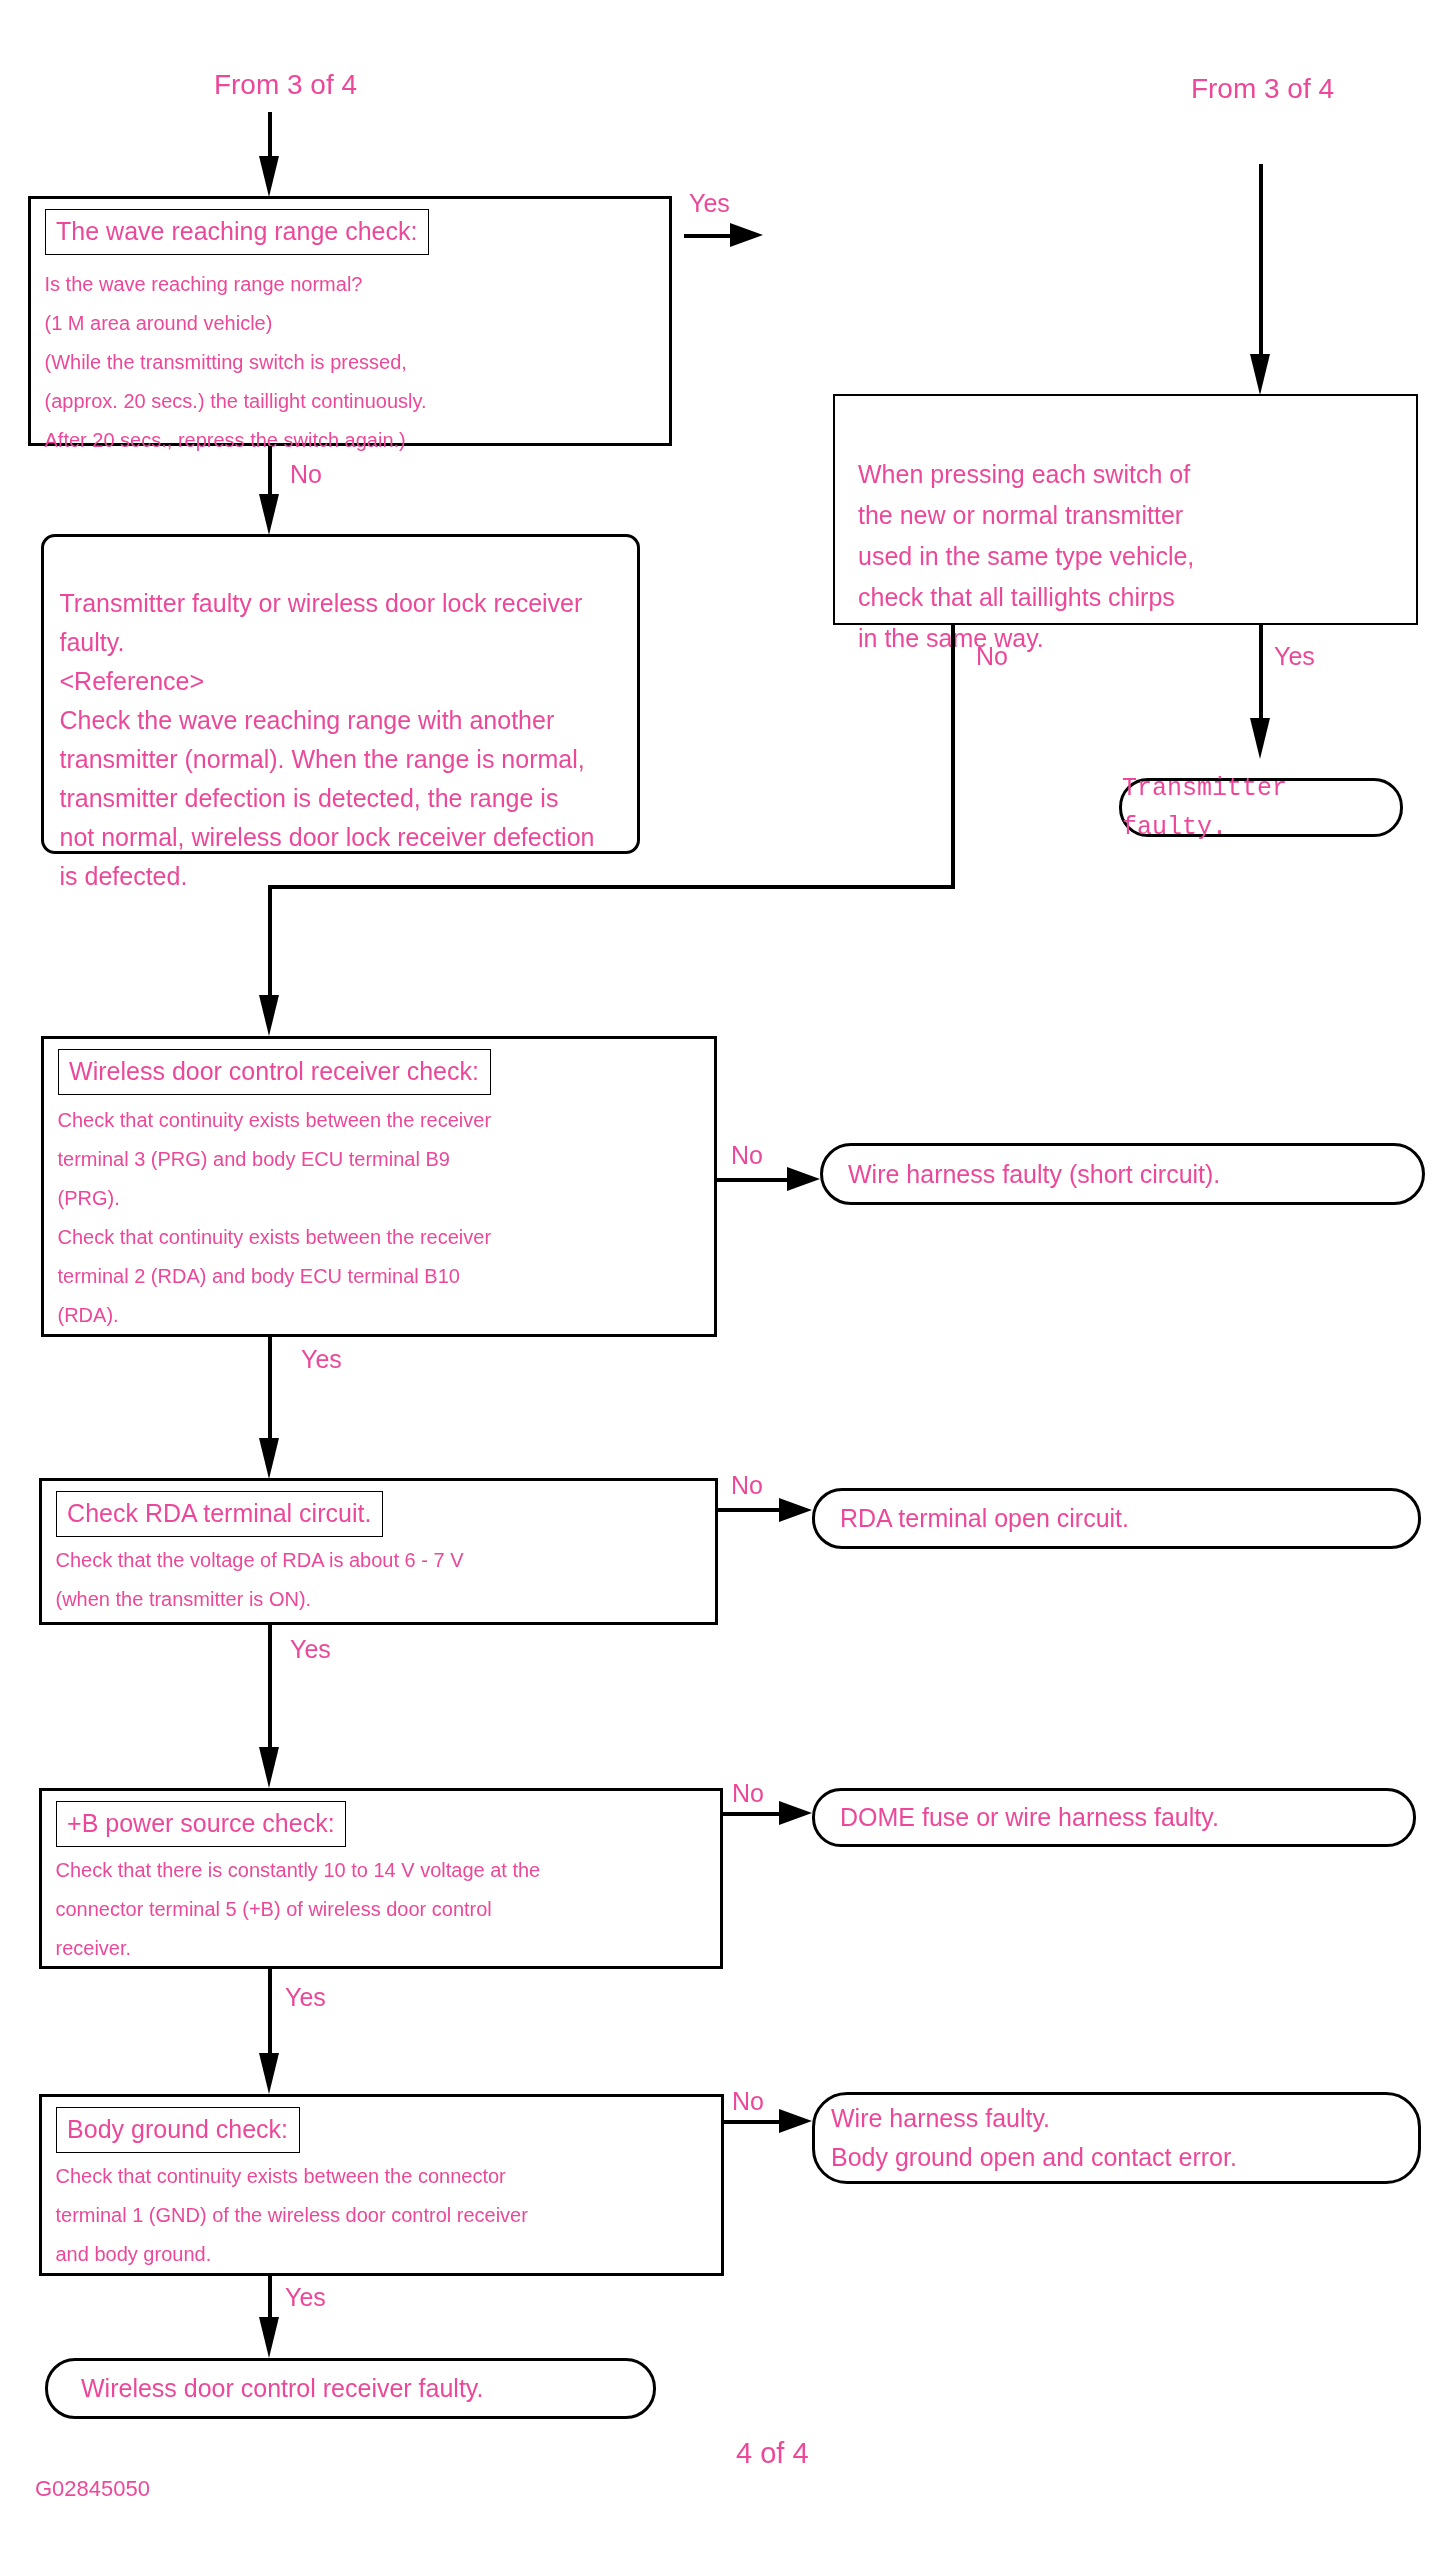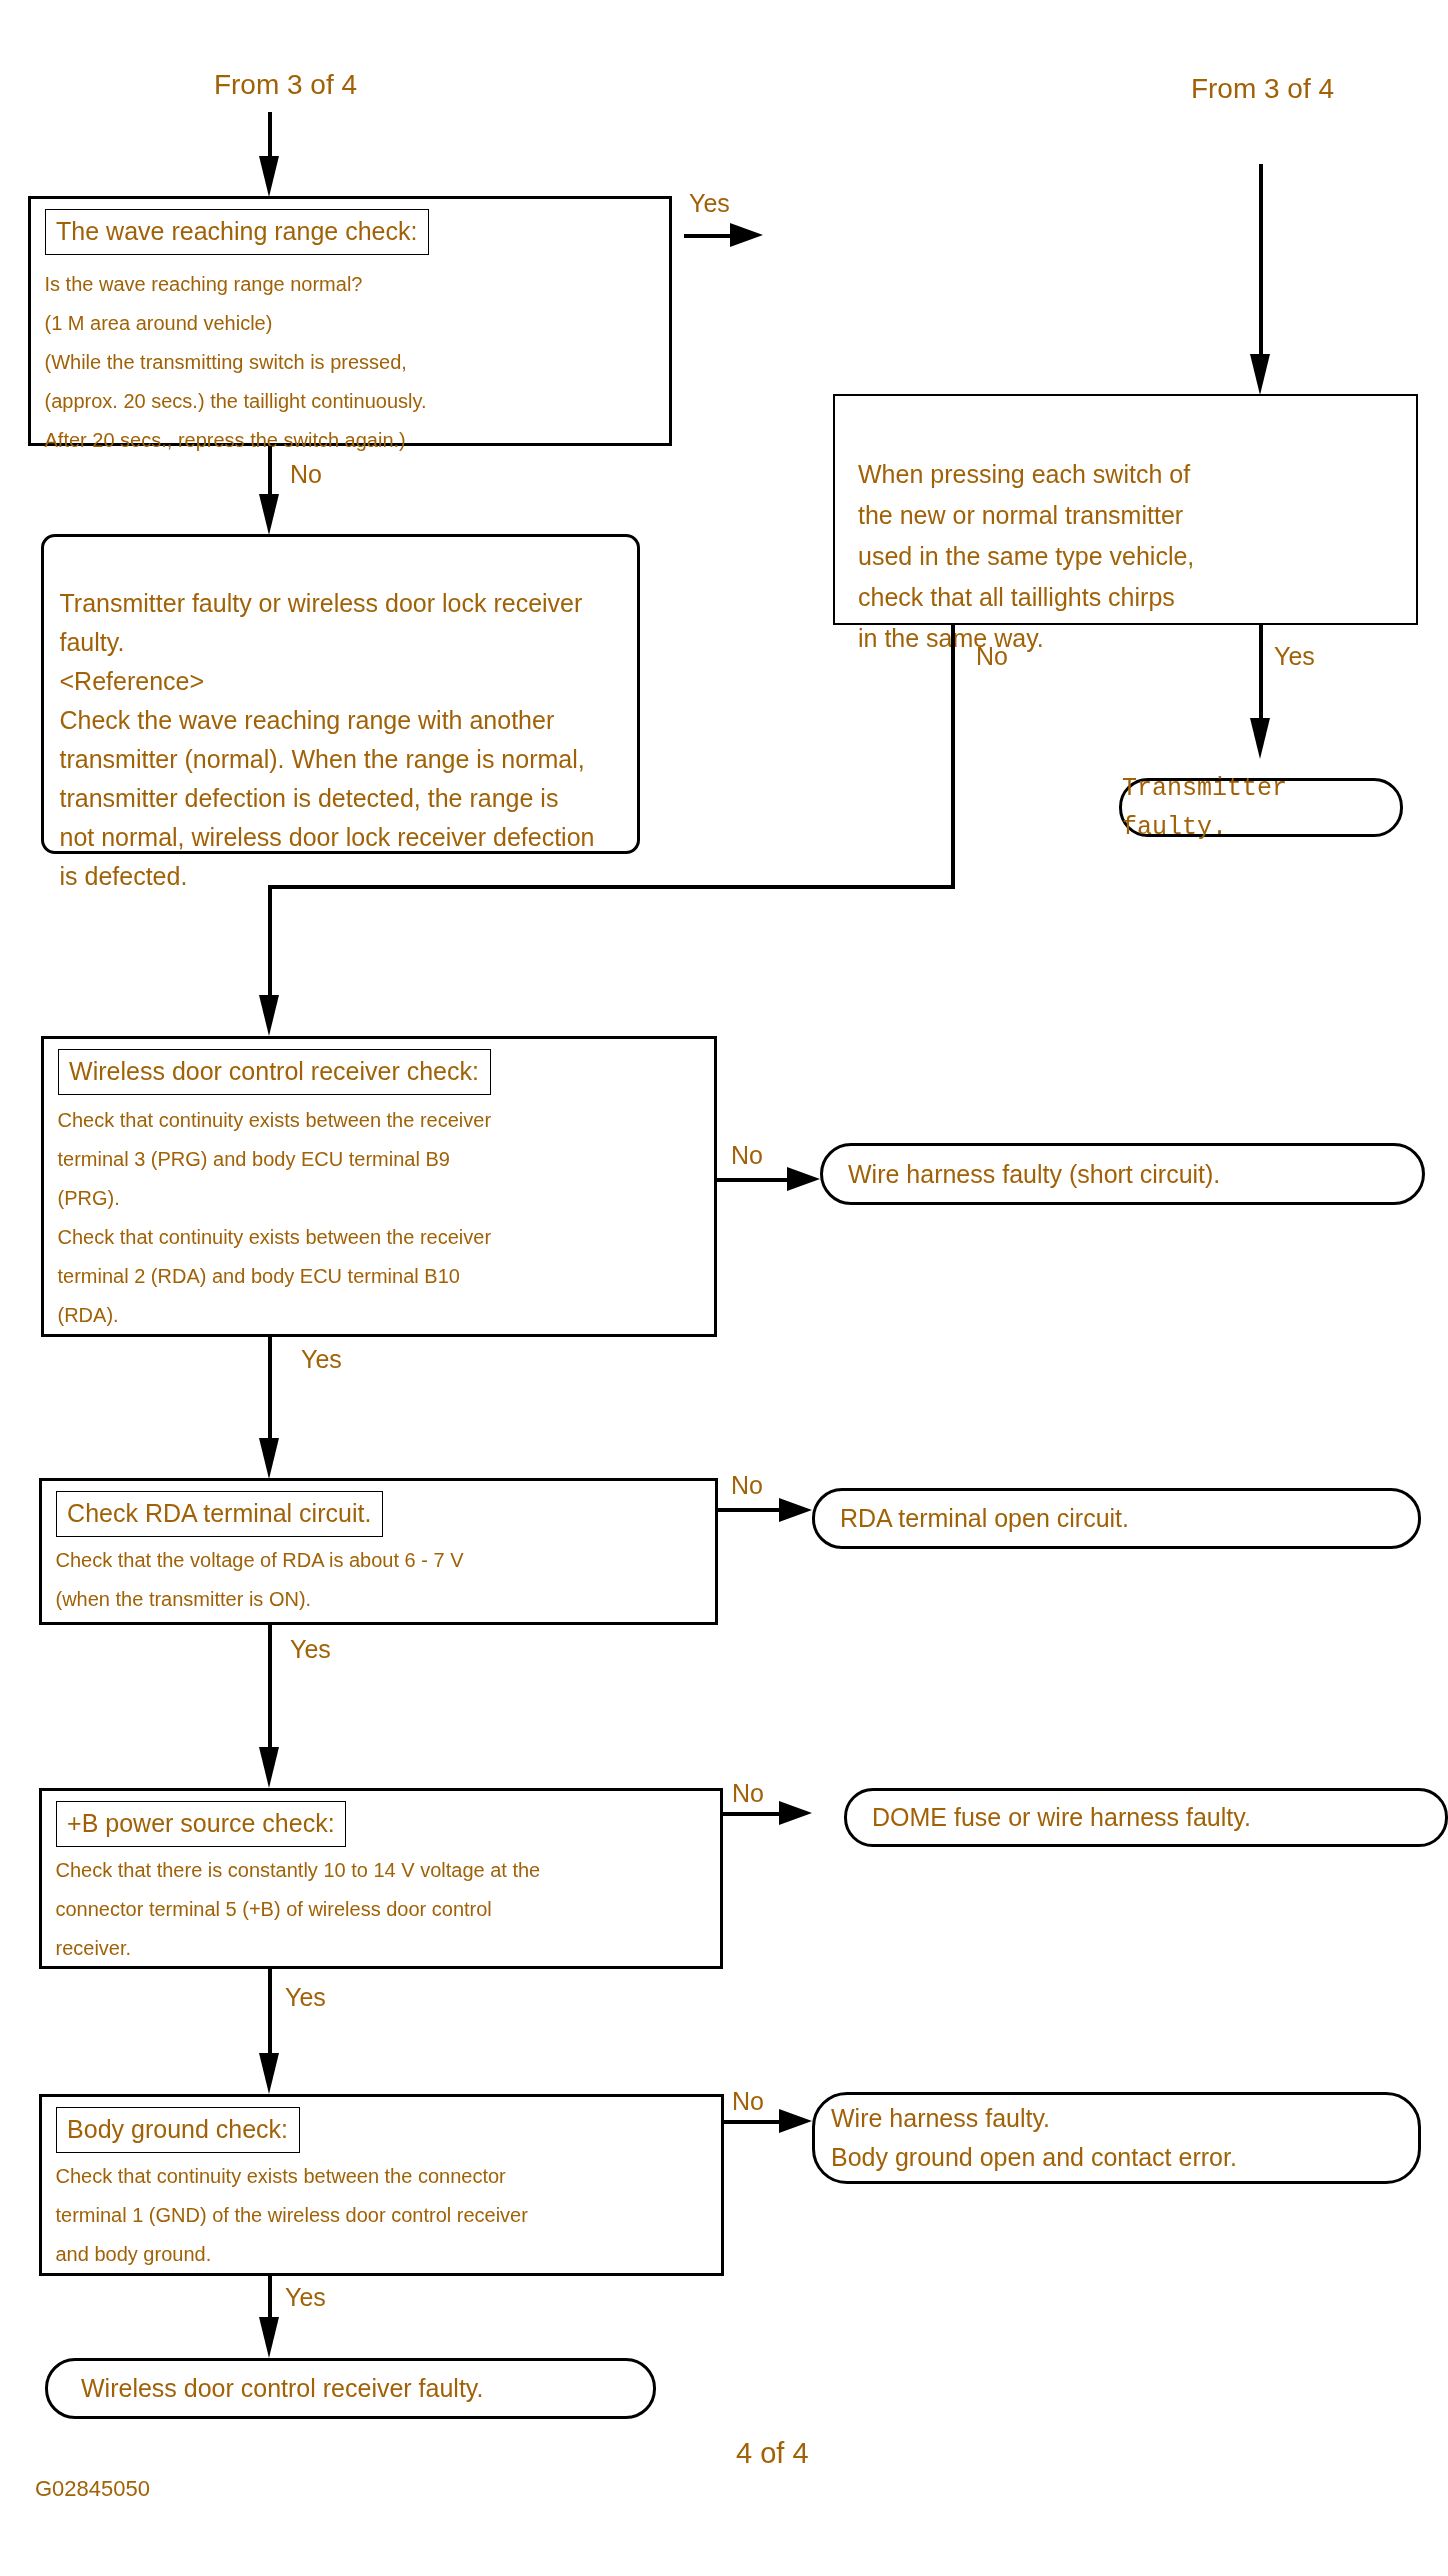--- a/index.html
+++ b/index.html
@@ -1,17 +1,17 @@
 <!DOCTYPE html>
 <html><head>
 <meta charset="utf-8">
 <style>
   html,body{margin:0;padding:0;background:#fff;}
   #canvas{position:relative;width:1448px;height:2576px;background:#fff;
-          font-family:"Liberation Sans", sans-serif;color:#a16207;overflow:hidden;}
+          font-family:"Liberation Sans", sans-serif;color:#ec4899;overflow:hidden;}
   .free-label{position:absolute;font-size:28px;line-height:33px;white-space:nowrap;}
   .branch-label{position:absolute;font-size:25px;line-height:29px;white-space:nowrap;}
   .vline{position:absolute;width:3.9px;background:#000;}
   .hline{position:absolute;height:3.9px;background:#000;}
   .ah-down{position:absolute;width:0;height:0;
            border-left:10.6px solid transparent;border-right:10.6px solid transparent;
            border-top:41px solid #000;}
   .ah-right{position:absolute;width:0;height:0;
             border-top:12.6px solid transparent;border-bottom:12.6px solid transparent;
             border-left:33px solid #000;}
@@ -137,21 +137,21 @@
   <div class="pbox" style="left:39px;top:1788px;width:684px;height:181px;">
     <div class="pbox-title">+B power source check:</div>
     <div class="pbox-body" style="margin-top:3.9px;">Check that there is constantly 10 to 14 V voltage at the
 connector terminal 5 (+B) of wireless door control
 receiver.</div>
   </div>
 
   <div class="branch-label" style="left:732px;top:1779px;">No</div>
   <div class="hline" style="left:723px;top:1812px;width:59px;"></div>
   <div class="ah-right" style="left:779px;top:1801px;"></div>
-  <div class="stadium" style="left:844px;top:1788px;width:604px;height:59px;border-radius:29px;padding-left:25px;">
+  <div class="stadium" style="left:812px;top:1788px;width:604px;height:59px;border-radius:29px;padding-left:25px;">
     <span>DOME fuse or wire harness faulty.</span>
   </div>
 
   <div class="vline" style="left:268px;top:1968px;height:89px;"></div>
   <div class="branch-label" style="left:285px;top:1983px;">Yes</div>
   <div class="ah-down" style="left:259px;top:2053px;"></div>
 
   <div class="pbox" style="left:39px;top:2094px;width:685px;height:182px;">
     <div class="pbox-title">Body ground check:</div>
     <div class="pbox-body" style="margin-top:3.9px;">Check that continuity exists between the connector

